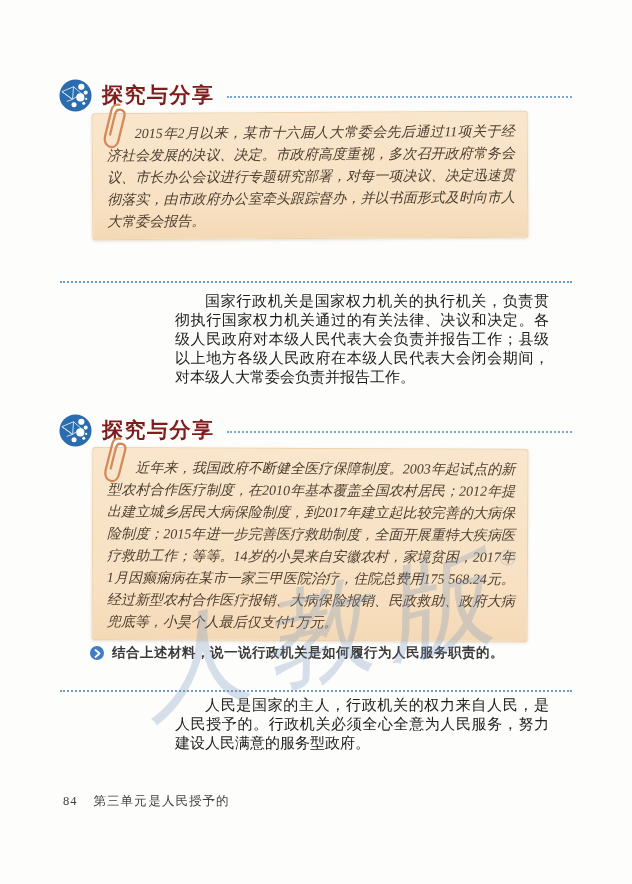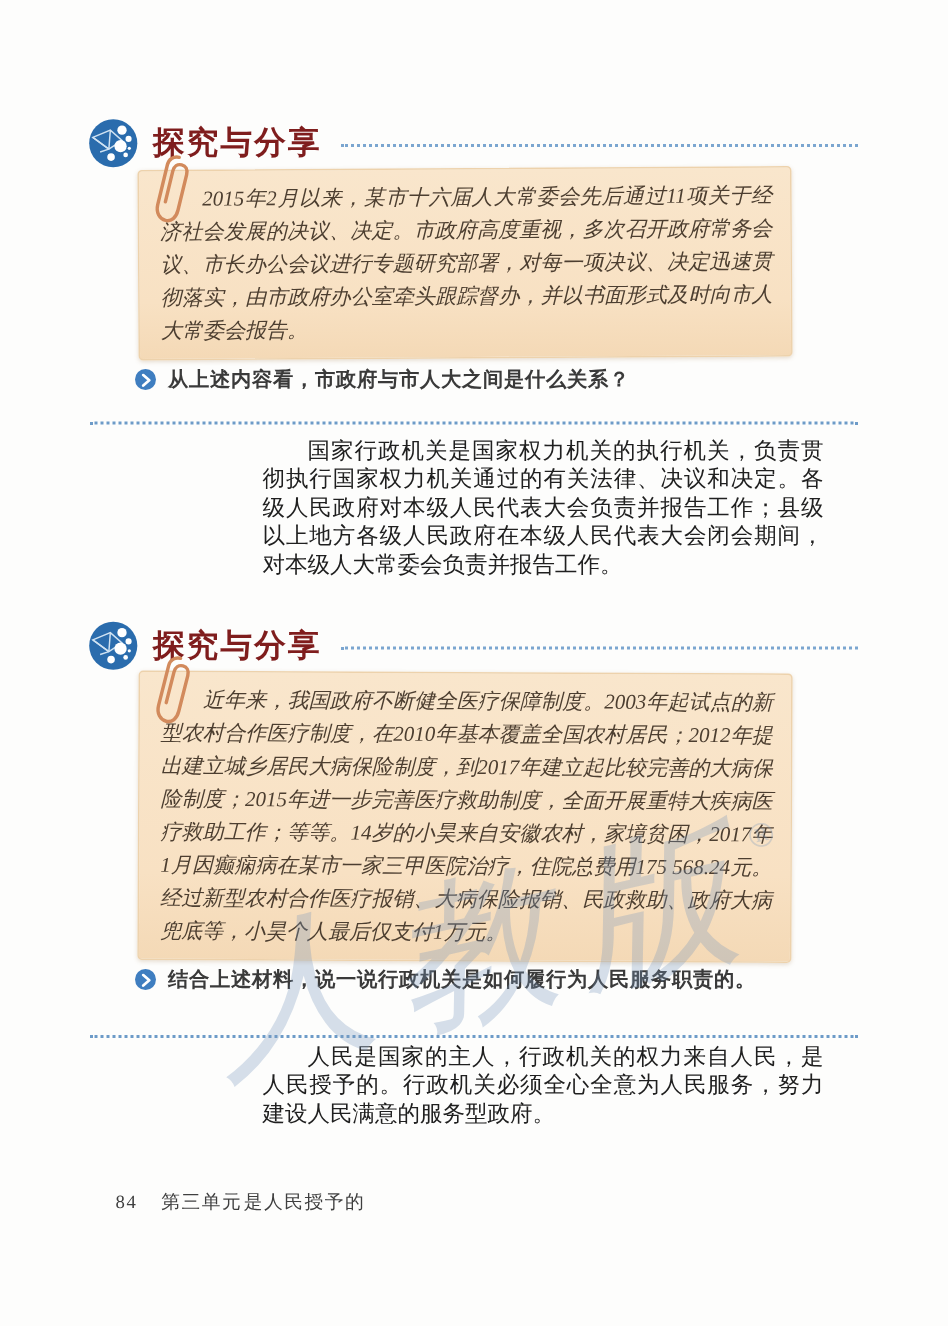--- a/index.html
+++ b/index.html
@@ -79,21 +79,21 @@
     transform:rotate(-13deg);
     font-family:"DejaVu Serif", serif; font-style:italic;
     color:rgba(122,152,189,0.30);
     font-size:108px; letter-spacing:16px; white-space:nowrap;
     line-height:160px; text-align:center;
   }
   .watermark sup { font-size:22px; letter-spacing:0; vertical-align:60px; }
 
   
   .page-footer {
-    position:absolute; left:77px; top:793px;
+    position:absolute; left:63px; top:793px;
     font-size:12.5px; color:#3f3f3f; letter-spacing:1px;
     display:flex; align-items:baseline;
   }
   .page-footer .pnum { margin-right:16px; }
   .page-footer .unit { margin-right:1px; }
 
   
   #hdr1 { top:76px; }
   #box1 { top:112px; }
   #q1   { top:243px; }
@@ -130,28 +130,20 @@
 
   <div class="note-box tilt-a" id="box1">
     <span class="paperclip">
       <svg width="24" height="50" viewBox="0 0 24 50">
         <path d="M12 3 C8 3 5.5 6 5.5 9.5 L5.5 37 C5.5 42.5 9 46 13 46 C17 46 19.5 42.5 19.5 37.5 L19.5 13 C19.5 9.5 17.5 7.5 14.8 7.5 C12 7.5 10 9.5 10 13 L10 34" fill="none" stroke="#d28a5c" stroke-width="2.3" stroke-linecap="round"></path>
       </svg>
     </span>
     <p class="note-text">2015年2月以来，某市十六届人大常委会先后通过11项关于经济社会发展的决议、决定。市政府高度重视，多次召开政府常务会议、市长办公会议进行专题研究部署，对每一项决议、决定迅速贯彻落实，由市政府办公室牵头跟踪督办，并以书面形式及时向市人大常委会报告。</p>
   </div>
 
-  <div class="bullet" id="q1">
-    <span class="bullet-icon">
-      <svg width="7" height="9" viewBox="0 0 7 9">
-          <path d="M1.5 1 L5.5 4.5 L1.5 8" fill="none" stroke="#ffffff" stroke-width="1.8" stroke-linecap="round" stroke-linejoin="round"></path>
-        </svg>
-    </span>
-    <span class="bullet-text">从上述内容看，市政府与市人大之间是什么关系？</span>
-  </div>
 
   <div class="sep" id="sep1"></div>
 
   <p class="body-para" id="para1">国家行政机关是国家权力机关的执行机关，负责贯彻执行国家权力机关通过的有关法律、决议和决定。各级人民政府对本级人民代表大会负责并报告工作；县级以上地方各级人民政府在本级人民代表大会闭会期间，对本级人大常委会负责并报告工作。</p>
 
   <div class="explore-header" id="hdr2">
     <span class="explore-icon">
       <svg width="35" height="35" viewBox="0 0 36 36">
         <circle cx="18" cy="18" r="16.5" fill="#2a6cad"></circle>
         <path d="M4 14 L16 9 L24 16 L15 22 Z" fill="none" stroke="#cfe2f2" stroke-width="1"></path>

